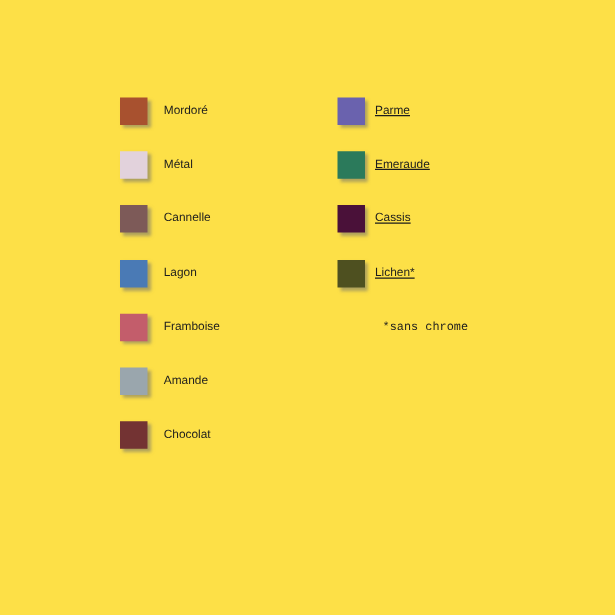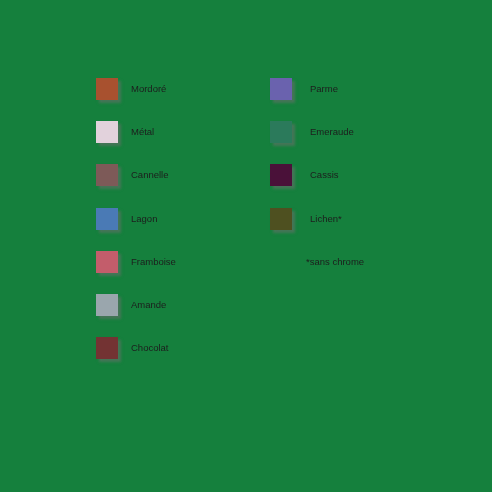--- a/index.html
+++ b/index.html
@@ -10,21 +10,21 @@
     width: 492px;
     height: 492px;
     background: #ffffff;
     font-family: "Liberation Sans", sans-serif;
     overflow: hidden;
   }
   #legend-root {
     position: relative;
     width: 492px;
     height: 492px;
-    background: #15803d;
+    background: #fde047;
   }
   .color-column {
     position: absolute;
     top: 78px;
   }
   #column-left  { left: 96px; }
   #column-right { left: 270px; }
 
   .color-row {
     position: relative;
@@ -39,25 +39,27 @@
     box-shadow: 2.5px 2.5px 2.5px rgba(110,110,110,0.55);
   }
   .swatch-label {
     margin-left: 13px;
     font-size: 9.5px;
     line-height: 22px;
     color: #1d1d1d;
     white-space: nowrap;
   }
   #column-right .swatch-label {
-    margin-left: 18px;
+    margin-left: 8px;
+    text-decoration: underline;
   }
   .footnote-row {
     position: relative;
     height: 43.2px;
+    font-family: Liberation Mono, monospace;
   }
   .footnote {
     position: absolute;
     left: 36px;
     top: 0;
     font-size: 9.5px;
     line-height: 22px;
     color: #1d1d1d;
     white-space: nowrap;
   }

